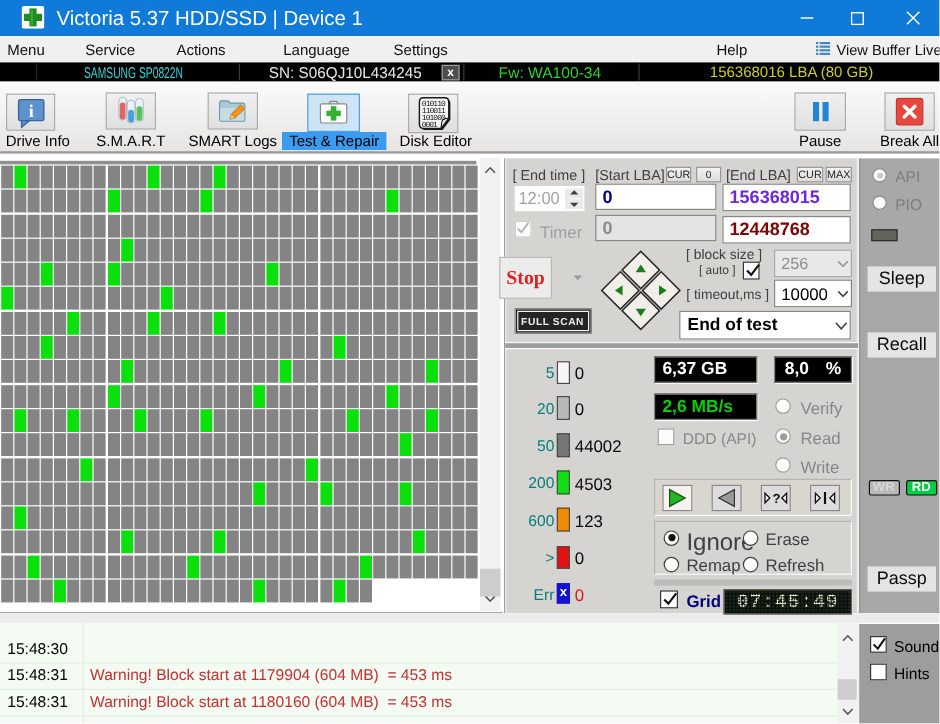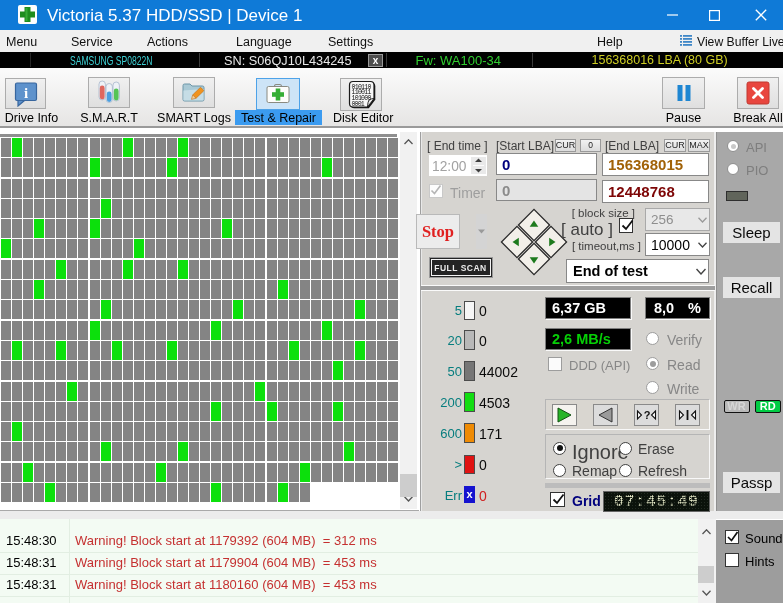--- a/index.html
+++ b/index.html
@@ -854,21 +854,21 @@
 </div>
 <span class="plabel" style="left:450px;top:184.5px;color:#9e9e9e;font-size:14px">Timer</span>
 <span class="plabel" style="left:496px;top:139px">[Start LBA]</span>
 <div class="smbtn" style="left:555px;top:138.5px;width:21px;height:13px;font-size:9px">CUR</div>
 <div class="smbtn" style="left:580px;top:138.5px;width:21px;height:13px">0</div>
 <div class="input" style="left:496px;top:153px;width:101px;height:22px;color:#00007d">0</div>
 <div class="input" style="left:496px;top:179px;width:101px;height:22px;background:#e4e4e4;color:#8b8b8b">0</div>
 <span class="plabel" style="left:605px;top:139px">[End LBA]</span>
 <div class="smbtn" style="left:664px;top:138.5px;width:22px;height:13px;font-size:9px">CUR</div>
 <div class="smbtn" style="left:688px;top:138.5px;width:22px;height:13px;font-size:9px">MAX</div>
-<div class="input" style="left:602px;top:153px;width:107px;height:23px;color:#a16207">156368015</div>
+<div class="input" style="left:602px;top:153px;width:107px;height:23px;color:#6d28d9">156368015</div>
 <div class="input" style="left:602px;top:180px;width:107px;height:23px;color:#7d0505">12448768</div>
 
 <div class="ab" style="left:416px;top:214px;width:44px;height:35px;background:#ececec;border:1px solid #b9b9b9;display:flex;align-items:center;justify-content:center;color:#e02020;font-weight:bold;font-size:16.5px;font-family:'Liberation Serif',serif">Stop</div>
 <div class="ab" style="left:476px;top:214px;width:11px;height:35px;background:#d4d4d4"><svg width="11" height="35">
       <path d="M2 15.5 L5.5 19.5 L9 15.5z" fill="#9a9a9a"></path>
     </svg></div>
 
 <div class="ab" style="left:428.5px;top:257px;width:64px;height:21px;background:#242424;border:1px solid #999;outline:1px solid #f4f4f4;outline-offset:-3.5px;color:#ececec;font-size:8.5px;font-weight:bold;display:flex;align-items:center;justify-content:center;letter-spacing:0.5px;white-space:nowrap">FULL SCAN</div>
 
 <svg class="ab" style="left:500px;top:208px" width="68" height="68">
@@ -878,21 +878,21 @@
     <rect x="40" y="23" width="22" height="22" transform="rotate(45 51 34)" fill="#f2efe9"></rect>
     <rect x="23" y="40" width="22" height="22" transform="rotate(45 34 51)" fill="#f2efe9"></rect>
   </g>
   <path d="M34 12.5 L29.7 18.8 L38.3 18.8 Z" fill="#1d7a1d"></path>
   <path d="M12.5 34 L18.8 29.7 L18.8 38.3 Z" fill="#1d7a1d"></path>
   <path d="M55.5 34 L49.2 29.7 L49.2 38.3 Z" fill="#1d7a1d"></path>
   <path d="M34 55.5 L29.7 49.2 L38.3 49.2 Z" fill="#1d7a1d"></path>
 </svg>
 
 <span class="plabel" style="right:148px;top:206.5px;font-size:11.5px">[ block size ]</span>
-<span class="plabel" style="right:170px;top:220px;font-size:17px">[ auto ]</span>
+<span class="plabel" style="right:170px;top:220px;font-size:10px">[ auto ]</span>
 <div class="chk" style="left:618.5px;top:218px;width:14px;height:15px">
   <svg width="17" height="17">
       <path d="M3.5 8.5 L7 12 L13.5 3.5" stroke="#111" stroke-width="1.8" fill="none"></path>
     </svg>
 </div>
 <div class="ab" style="left:645px;top:208px;width:65px;height:23px;background:#e8e8e8;border:1px solid #a9a9a9;color:#8e8e8e;font-size:13.5px;padding-left:5px;display:flex;align-items:center">256</div>
 <svg class="ab" style="left:698px;top:217px" width="9" height="6">
     <path d="M0.5 0.8 L4.5 5 L8.5 0.8" stroke="#999" stroke-width="1.3" fill="none"></path>
   </svg>
 <span class="plabel" style="right:142px;top:239.5px;font-size:11.5px">[ timeout,ms ]</span>
@@ -915,21 +915,21 @@
 <div class="legblk" style="left:464px;top:330px;background:#b8b8b8"></div>
 <span class="legcnt" style="left:479px;top:332.5px">0</span>
 <span class="leglab" style="left:428px;top:363.5px">50</span>
 <div class="legblk" style="left:464px;top:361px;background:#767676"></div>
 <span class="legcnt" style="left:479px;top:363.5px">44002</span>
 <span class="leglab" style="left:428px;top:394.5px">200</span>
 <div class="legblk" style="left:464px;top:392px;background:#12dd12"></div>
 <span class="legcnt" style="left:479px;top:394.5px">4503</span>
 <span class="leglab" style="left:428px;top:425.5px">600</span>
 <div class="legblk" style="left:464px;top:423px;background:#ef8b04"></div>
-<span class="legcnt" style="left:479px;top:425.5px">171</span>
+<span class="legcnt" style="left:479px;top:425.5px">123</span>
 <span class="leglab" style="left:428px;top:457px">&gt;</span>
 <div class="legblk" style="left:464px;top:454.5px;background:#e01212"></div>
 <span class="legcnt" style="left:479px;top:457px">0</span>
 <span class="leglab" style="left:428px;top:487.5px">Err</span>
 <div class="legblk" style="left:464px;top:485.5px;background:#1512cf;height:17px;border-color:#1512cf;color:#fff;font-size:11px;font-weight:bold;text-align:center;line-height:15px">x</div>
 <span class="legcnt" style="left:479px;top:487.5px;color:#d02020">0</span>
 
 <div class="lcd" style="left:545px;top:297px;width:86px;height:22px;padding-left:6px">6,37 GB</div>
 <div class="lcd" style="left:645px;top:297px;width:65px;height:22px;padding-left:8px">
     <span>8,0</span>
@@ -1006,21 +1006,20 @@
 <div class="ab" style="left:723.5px;top:400px;width:26px;height:12.5px;background:#b9b9b9;border:1.5px solid #111;border-radius:2px;color:#d6d6d6;font-size:11px;font-weight:bold;text-align:center;line-height:10px">WR</div>
 <div class="ab" style="left:755px;top:400px;width:25.5px;height:12.5px;background:#0c4;border:1.5px solid #111;border-radius:2px;color:#fff;font-size:11px;font-weight:bold;text-align:center;line-height:10px">RD</div>
 <div class="gbtn" style="left:723px;top:472px;width:57px;height:21px">Passp</div>
 
 <div class="ab" id="logarea">
   <div class="ab" style="left:0;top:33px;width:698px;height:1px;background:#e2eee2"></div>
   <div class="ab" style="left:0;top:55px;width:698px;height:1px;background:#e2eee2"></div>
   <div class="ab" style="left:0;top:77px;width:698px;height:1px;background:#e2eee2"></div>
   <div class="ab" style="left:69px;top:0;width:1px;height:84px;background:#e2eee2"></div>
   <span class="lrow" style="left:6px;top:14px">15:48:30</span>
-  <span class="lrow red" style="left:75px;top:14px">Warning! Block start at 1179392 (604 MB)&nbsp; = 312 ms</span>
   <span class="lrow" style="left:6px;top:36px">15:48:31</span>
   <span class="lrow red" style="left:75px;top:36px">Warning! Block start at 1179904 (604 MB)&nbsp; = 453 ms</span>
   <span class="lrow" style="left:6px;top:58px">15:48:31</span>
   <span class="lrow red" style="left:75px;top:58px">Warning! Block start at 1180160 (604 MB)&nbsp; = 453 ms</span>
 </div>
 <div class="ab sbar" id="logscroll"></div>
 <svg class="ab" style="left:701.5px;top:529px" width="9" height="6">
     <path d="M0.5 5 L4.5 0.8 L8.5 5" stroke="#555" stroke-width="1.3" fill="none"></path>
   </svg>
 <svg class="ab" style="left:701.5px;top:590px" width="9" height="6">

